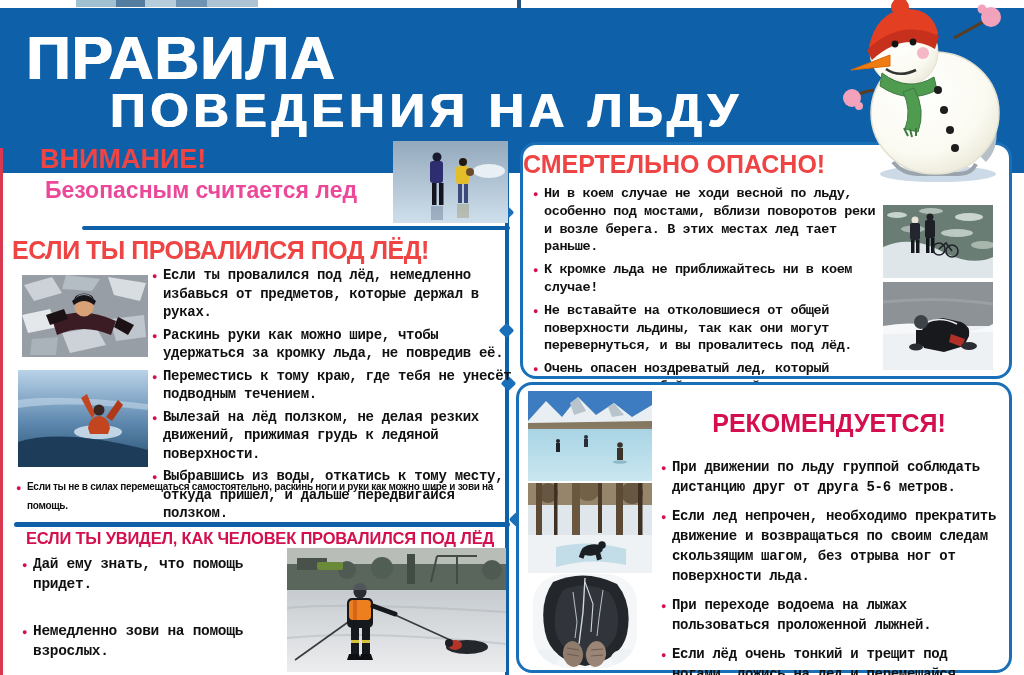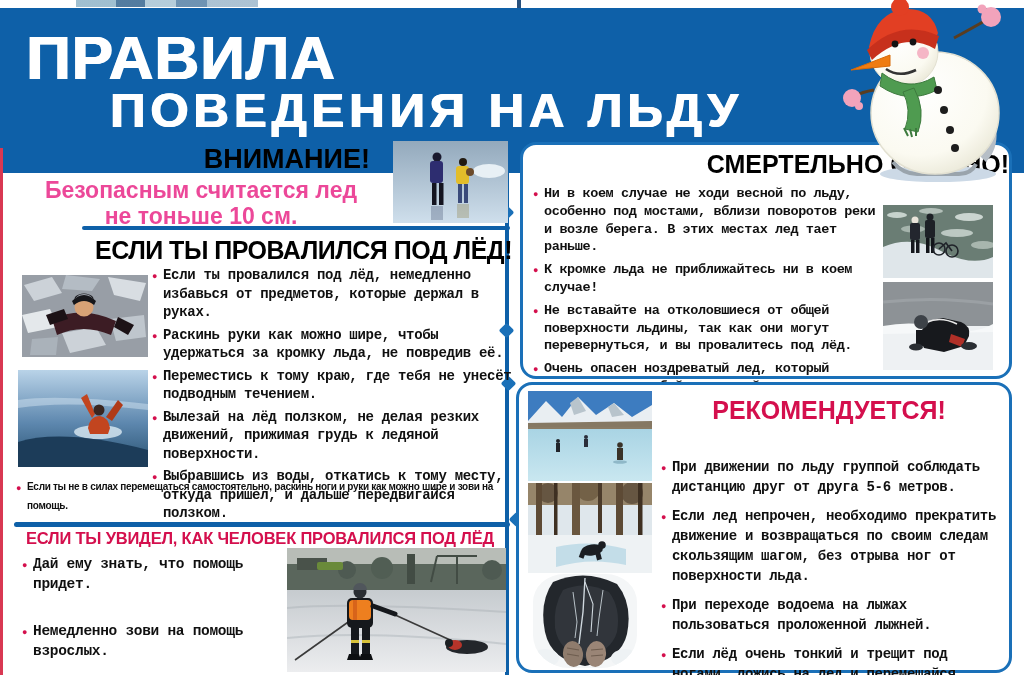--- a/index.html
+++ b/index.html
@@ -20,41 +20,41 @@
   .snowman{position:absolute;left:838px;top:0;width:180px;height:185px;z-index:5;}
   
   .divider{position:absolute;left:505px;top:140px;width:4px;height:535px;background:#0e60a8;}
   .red-edge{position:absolute;left:0;top:148px;width:3px;height:527px;background:#d93852;}
   .node{position:absolute;width:11px;height:11px;background:#1a70b8;transform:rotate(45deg);border-radius:2px;}
   .n1{left:501px;top:207px}.n2{left:501px;top:325px}.n3{left:503px;top:378px}.n4{left:511px;top:514px}
   .rule{position:absolute;background:#0e60a8;border-radius:3px;}
   .rule1{left:82px;top:226px;width:428px;height:4px;}
   .rule2{left:14px;top:522px;width:496px;height:5px;}
   
-  .red-h{position:absolute;text-align:right;font-weight:bold;color:#000000;white-space:nowrap;}
+  .red-h{position:absolute;text-align:left;font-weight:bold;color:#ef4444;white-space:nowrap;}
   .crim-h{position:absolute;text-align:center;font-weight:bold;color:#d40f4d;white-space:nowrap;}
   .att-title{left:40px;top:144px;width:330px;font-size:27px;}
   .att-line{position:absolute;left:12px;width:378px;text-align:center;color:#ec4899;font-weight:bold;font-size:23px;}
   .att-l1{top:177px}.att-l2{top:203px}
   .fell-title{left:12px;top:236px;width:500px;font-size:25px;letter-spacing:-0.5px;}
   .saw-title{left:8px;top:529px;width:504px;font-size:16.5px;letter-spacing:-0.2px;}
   
   .blist{position:absolute;display:flex;flex-direction:column;color:#101010;font-weight:bold;font-family:Liberation Mono, monospace;}
   .bi{position:relative;padding-left:11px;letter-spacing:-0.3px;}
   .bi::before{content:"●";position:absolute;left:0;top:2px;font-size:9px;color:#d40f4d;}
   .fell-bullets{left:152px;top:266px;width:360px;gap:4px;font-size:14px;line-height:18.5px;}
   .fell-wide{position:absolute;left:16px;top:477px;width:496px;color:#101010;font-weight:bold;font-size:10px;line-height:19px;}
   .saw-bullets{left:22px;top:555px;width:264px;gap:28px;font-size:14.5px;line-height:19.5px;}
   .ph{color:#d40f4d;}
   
   .box{position:absolute;border:3px solid #1a70b8;border-radius:16px;box-sizing:border-box;background:#fff;}
   .danger-box{left:520px;top:142px;width:492px;height:237px;}
   .rec-box{left:516px;top:382px;width:496px;height:291px;}
   .danger-title{left:0;right:0;top:5px;font-size:25px;}
-  .rec-title{left:140px;top:11px;width:340px;font-size:25px;}
+  .rec-title{left:140px;top:24px;width:340px;font-size:25px;}
   .danger-bullets{left:10px;top:40px;width:352px;gap:5px;font-size:13.5px;line-height:17.8px;}
   .danger-bullets .bi{letter-spacing:-0.4px;}
   .rec-bullets{left:142px;top:44px;width:342px;gap:9px;font-size:14px;line-height:20px;margin-top:28px;}
   
   .photo{position:absolute;overflow:hidden;}
   .photo svg{display:block;width:100%;height:100%;}
   .p-att{left:393px;top:141px;width:115px;height:82px;}
   .p-fell1{left:22px;top:275px;width:126px;height:82px;}
   .p-fell2{left:18px;top:370px;width:130px;height:97px;}
   .p-rescue{left:287px;top:548px;width:219px;height:124px;}
@@ -121,21 +121,20 @@
   <div class="red-edge"></div>
   <div class="node n1"></div>
   <div class="node n2"></div>
   <div class="node n3"></div>
   <div class="node n4"></div>
   <div class="rule rule1"></div>
   <div class="rule rule2"></div>
 
   <div class="red-h att-title">ВНИМАНИЕ!</div>
   <div class="att-line att-l1">Безопасным считается лед</div>
-  <div class="att-line att-l2">не тоньше 10 см.</div>
   <div class="photo p-att">
     <svg viewBox="0 0 115 82" preserveAspectRatio="none">
       <defs>
           <linearGradient id="g1" x1="0" y1="0" x2="0" y2="1">
         <stop offset="0" stop-color="#93a9bc"></stop>
             <stop offset="1" stop-color="#cfdfec"></stop>
           </linearGradient>
         </defs>
       <rect width="115" height="82" fill="url(#g1)"></rect>
       <ellipse cx="96" cy="30" rx="16" ry="7" fill="#e8f0f5"></ellipse>

